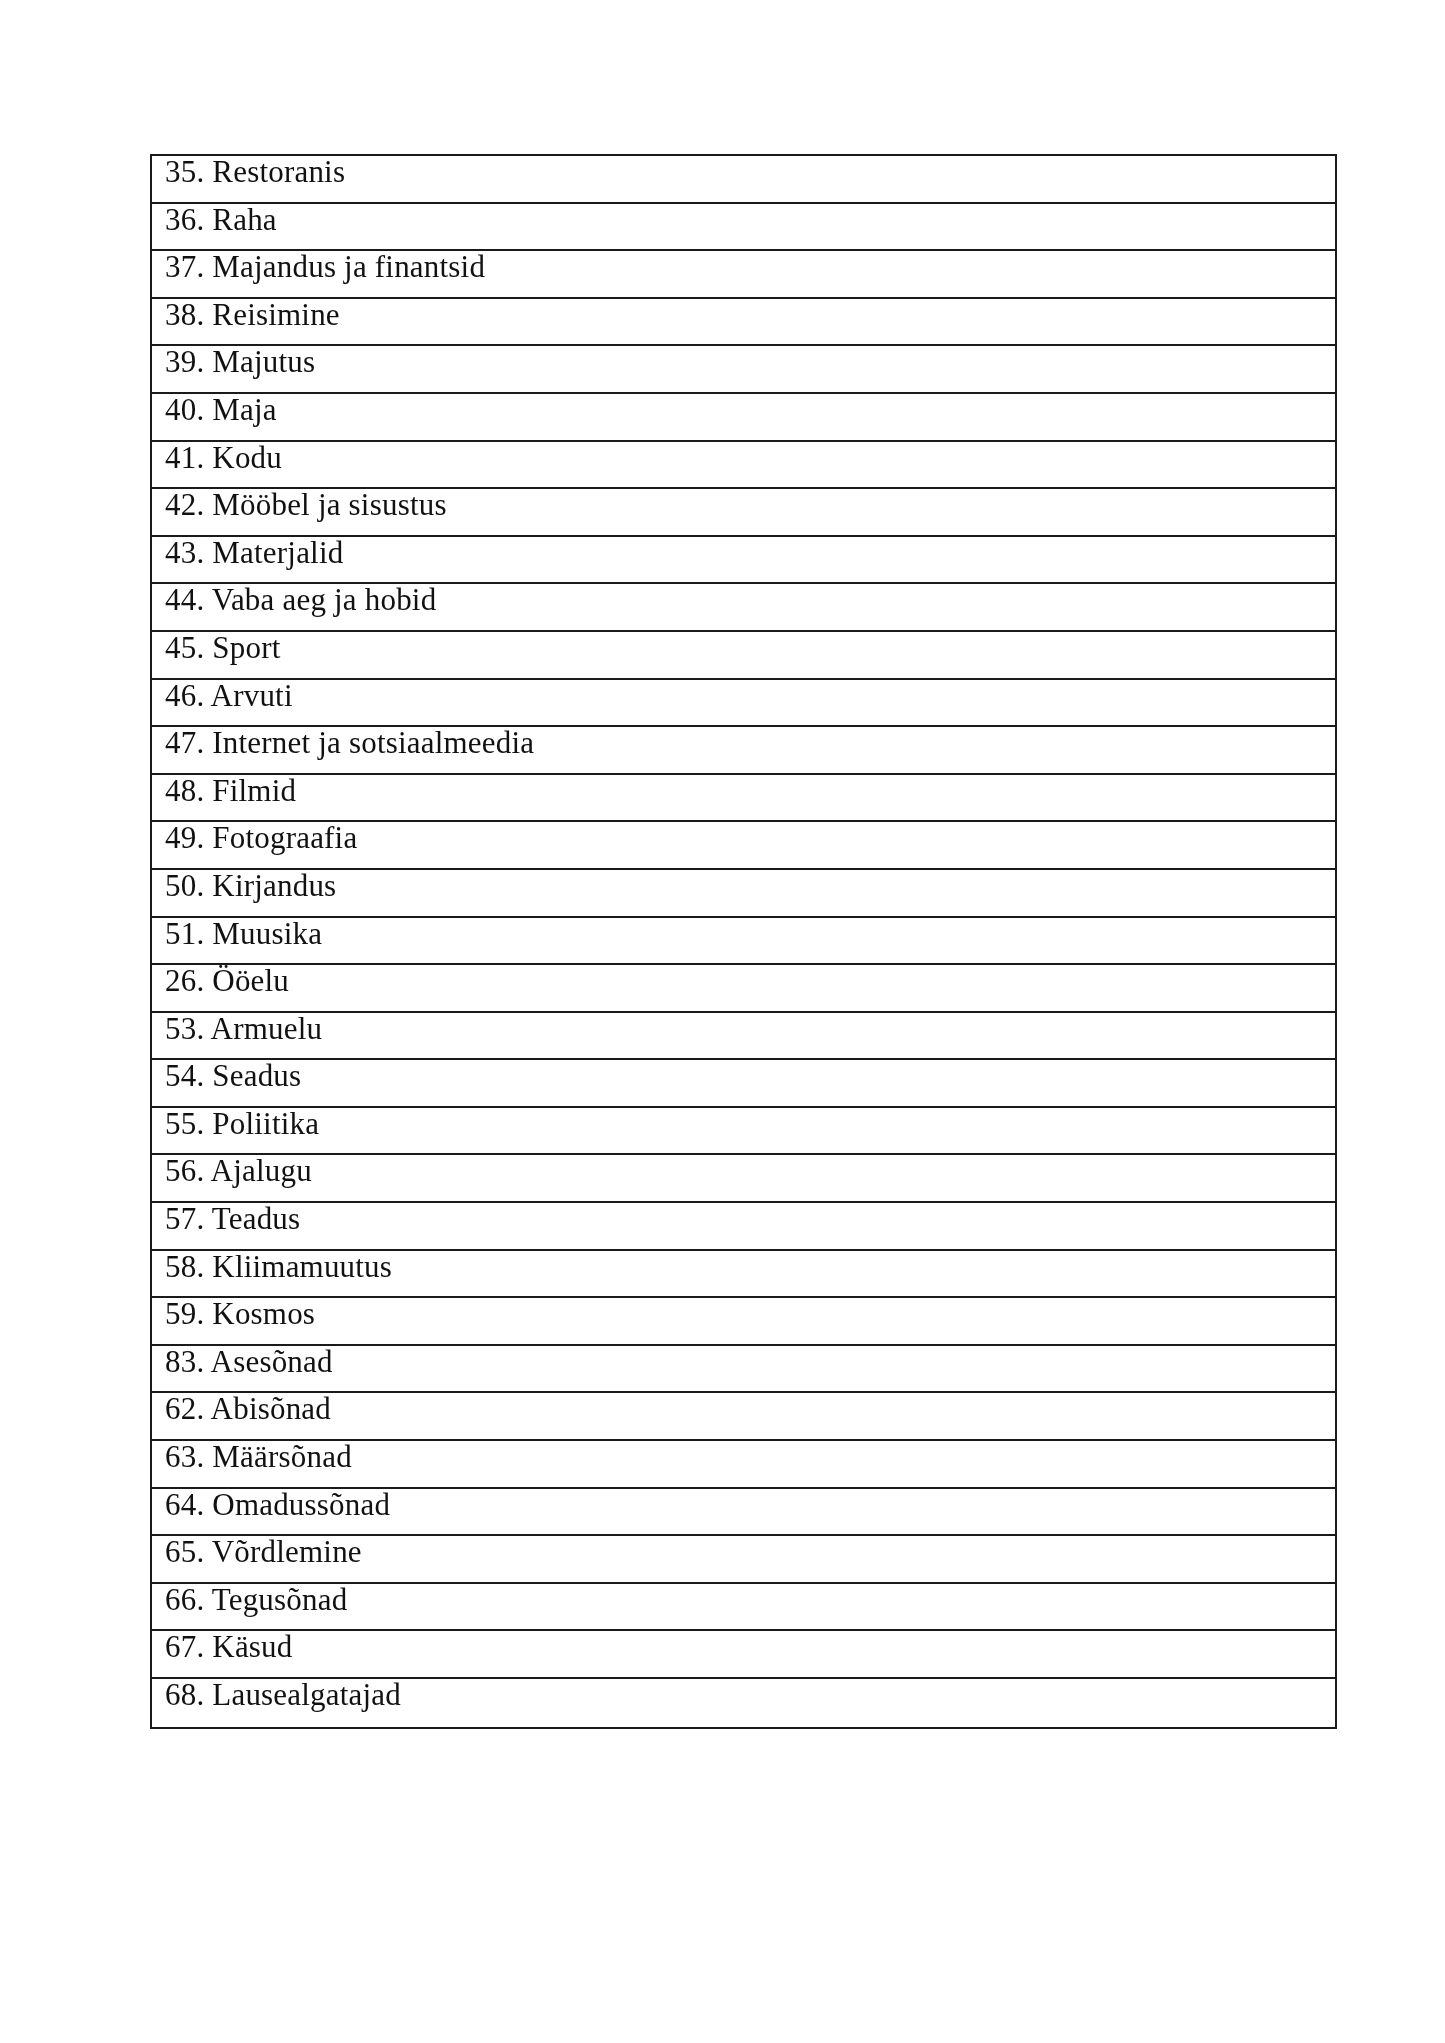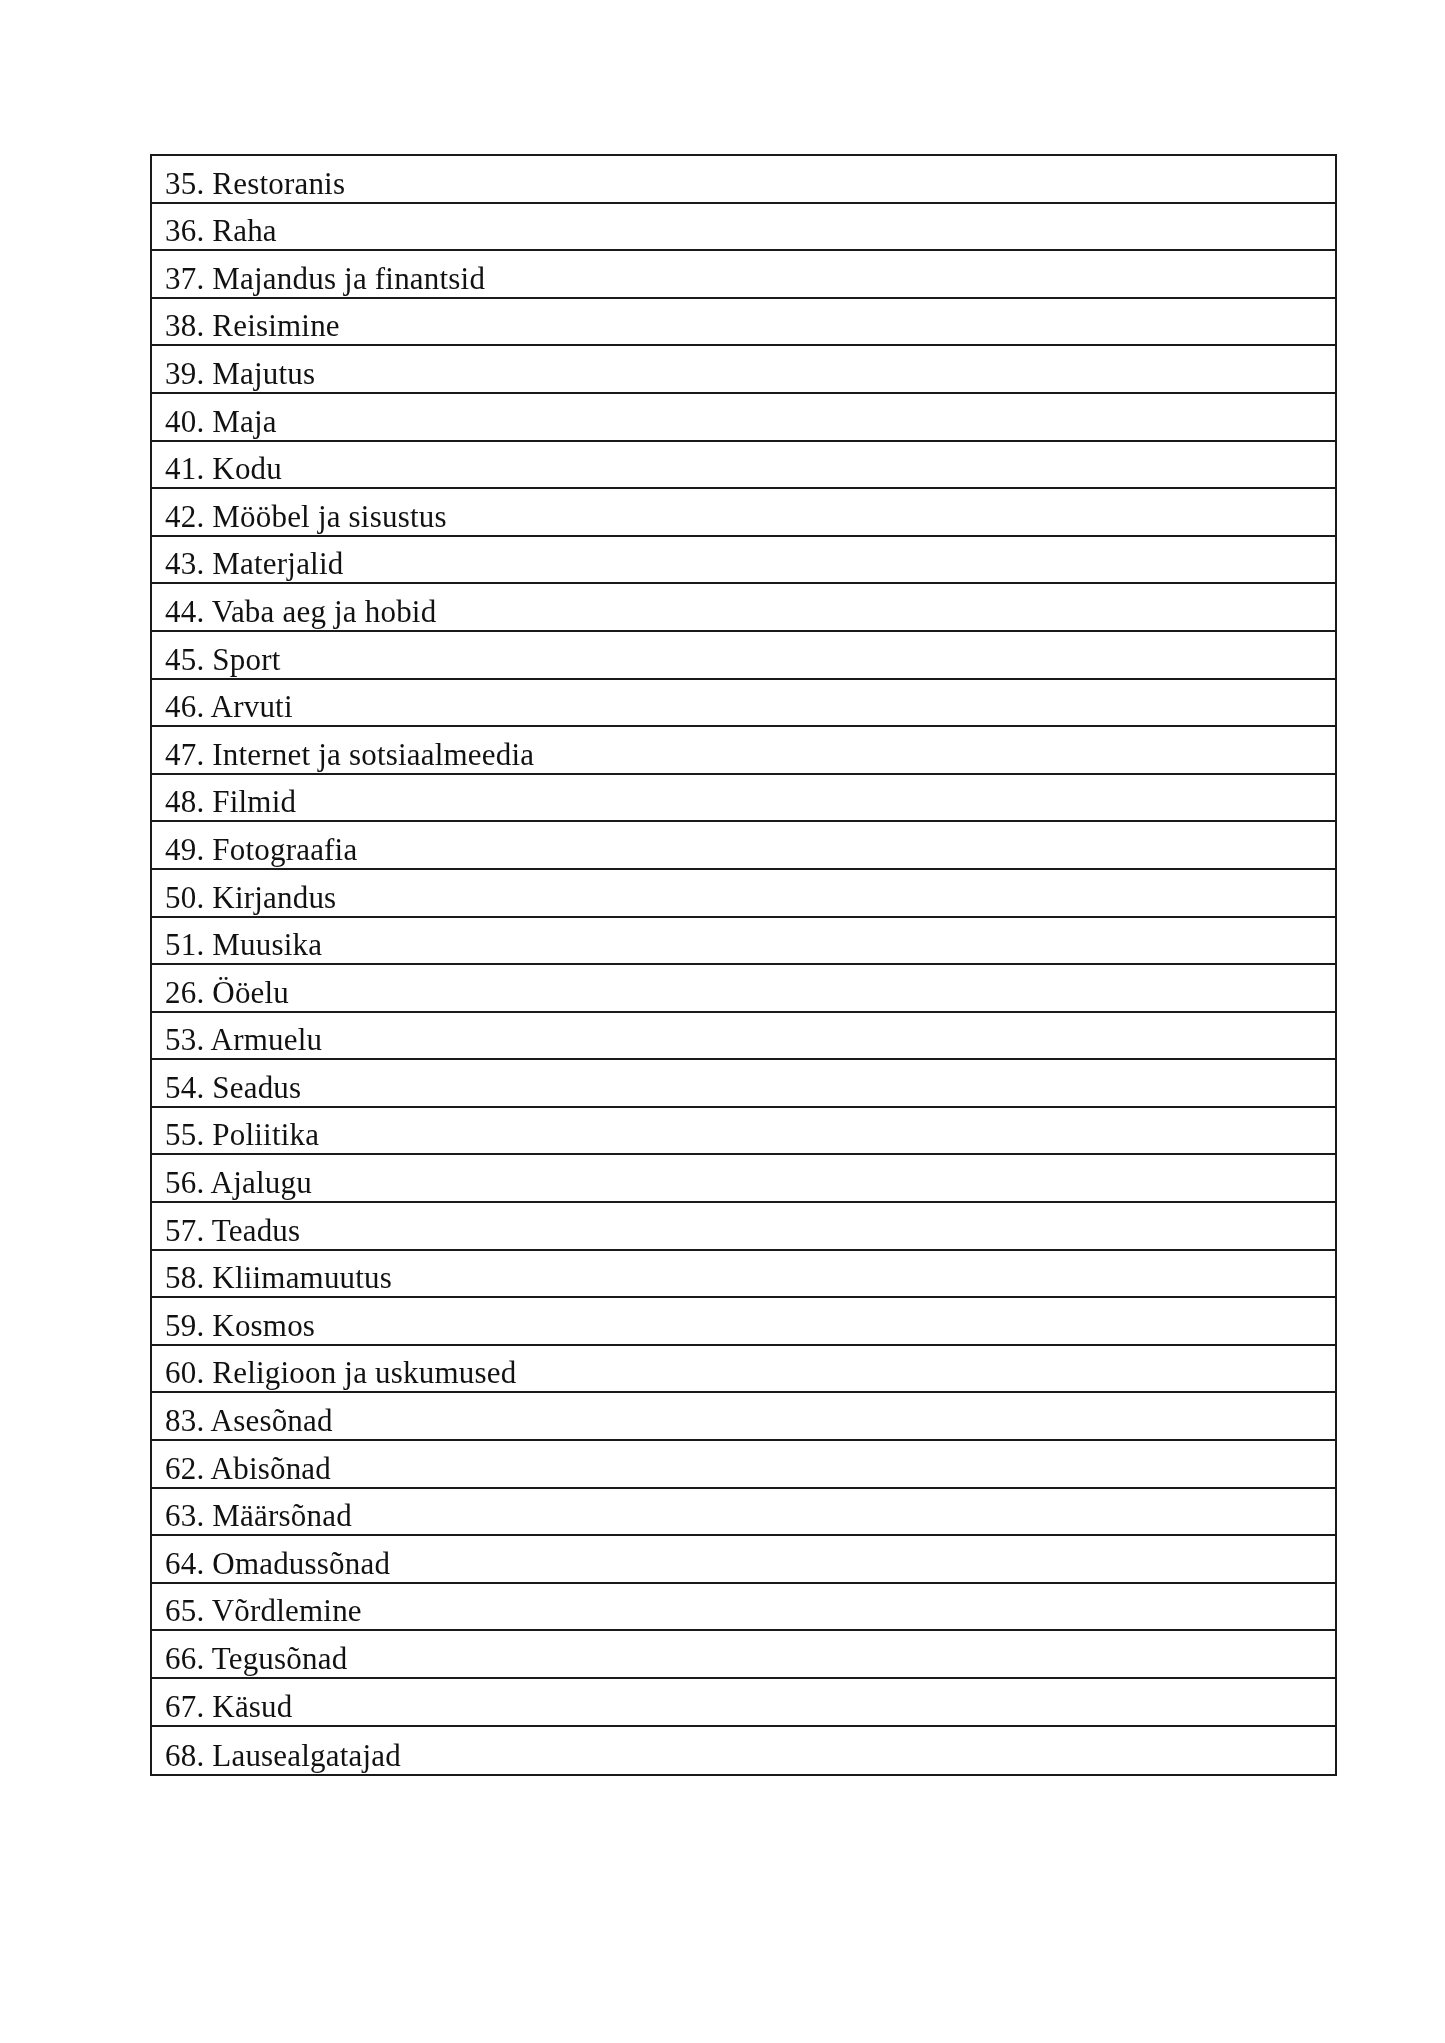--- a/index.html
+++ b/index.html
@@ -21,21 +21,21 @@
     width: 1187px;
     border: 2px solid #1a1a1a;
     box-sizing: border-box;
     background: #ffffff;
   }
   .toc-row {
     height: 47.6px;
     box-sizing: border-box;
     border-bottom: 2px solid #1a1a1a;
     display: flex;
-    align-items: flex-end;
+    align-items: flex-start;
     padding-left: 13px;
     padding-bottom: 3px;
   }
   .toc-row:last-child {
     border-bottom: none;
     border-radius: 8px;
   }
   .toc-entry {
     font-size: 31px;
     line-height: 1;
@@ -116,23 +116,20 @@
   <div class="toc-row">
       <span class="toc-entry">57. Teadus</span>
     </div>
   <div class="toc-row">
       <span class="toc-entry">58. Kliimamuutus</span>
     </div>
   <div class="toc-row">
       <span class="toc-entry">59. Kosmos</span>
     </div>
   <div class="toc-row">
-      <span class="toc-entry">60. Religioon ja uskumused</span>
-    </div>
-  <div class="toc-row">
       <span class="toc-entry">83. Asesõnad</span>
     </div>
   <div class="toc-row">
       <span class="toc-entry">62. Abisõnad</span>
     </div>
   <div class="toc-row">
       <span class="toc-entry">63. Määrsõnad</span>
     </div>
   <div class="toc-row">
       <span class="toc-entry">64. Omadussõnad</span>

